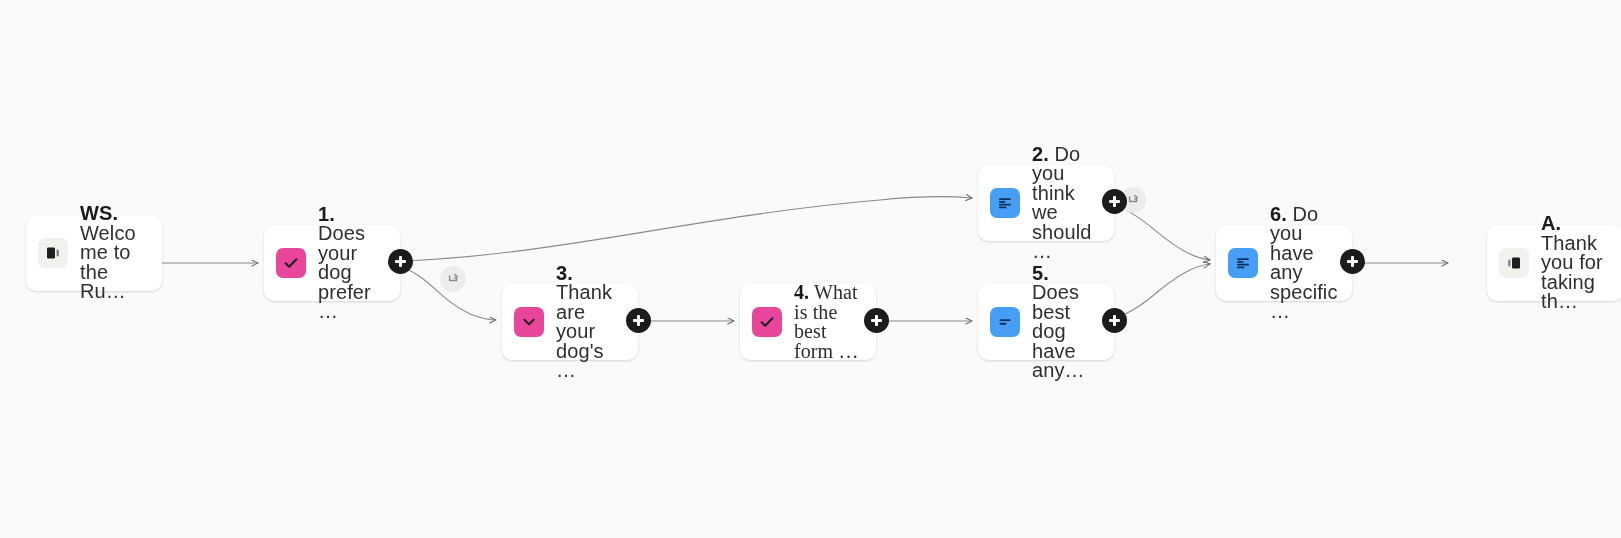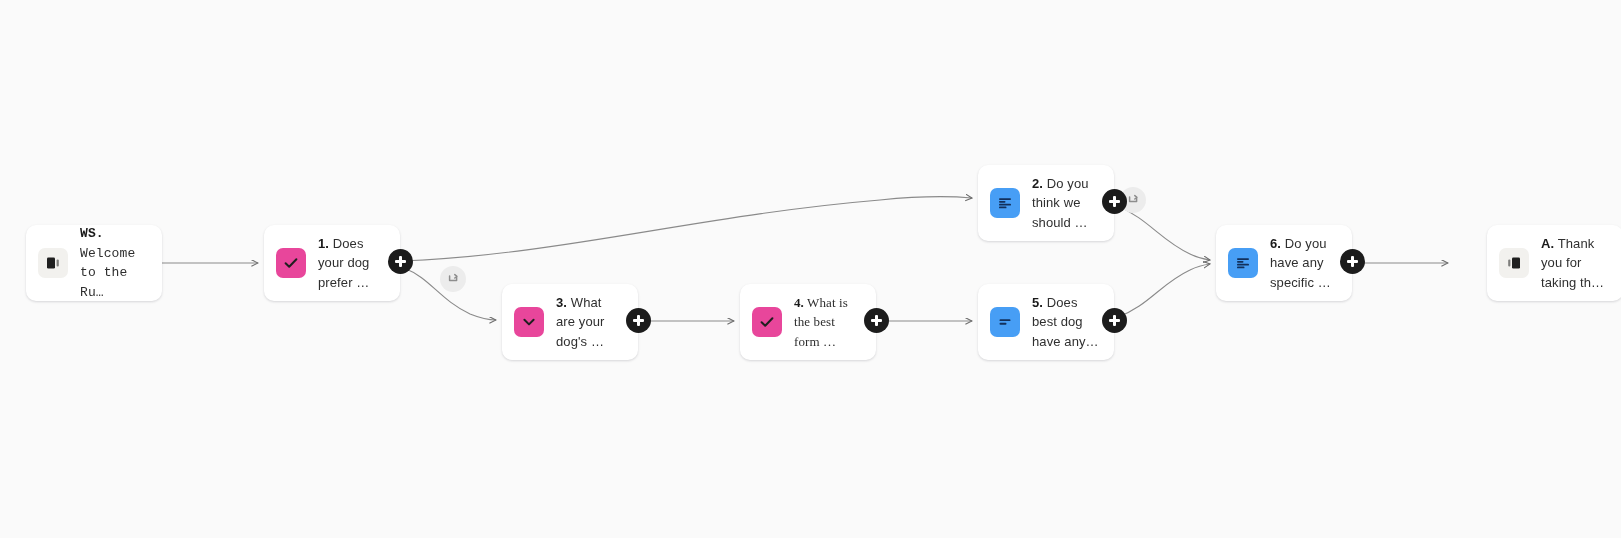--- a/index.html
+++ b/index.html
@@ -54,21 +54,21 @@
     display: flex;
     align-items: center;
     justify-content: center;
   }
 
   .node-icon.screen   { background: #f2f1ee; }
   .node-icon.pink     { background: #e8469b; }
   .node-icon.blue     { background: #479ef5; }
 
   .node-text {
-    font-size: 13px;
+    font-size: 20px;
     line-height: 19.5px;
     color: #2f2f2f;
     width: 72px;
     word-wrap: break-word;
     letter-spacing: 0.1px;
   }
   .node-text .lbl {
     font-weight: 700;
     color: #1a1a1a;
   }
@@ -127,21 +127,21 @@
         <path d="M 404,268 C 430,278 440,300 470,314 C 480,318 488,320 496,320" marker-end="url(#arrowhead)"></path>
         <path d="M 640,321 L 734,321" marker-end="url(#arrowhead)"></path>
         <path d="M 878,321 L 972,321" marker-end="url(#arrowhead)"></path>
         <path d="M 1116,205 C 1150,220 1160,240 1190,254 C 1196,257 1202,259 1210,260" marker-end="url(#arrowhead)"></path>
         <path d="M 1116,318 C 1150,305 1160,284 1190,270 C 1196,267 1202,265 1210,264" marker-end="url(#arrowhead)"></path>
         <path d="M 1354,263 L 1448,263" marker-end="url(#arrowhead)"></path>
       </g>
   </svg>
 
   <div id="nodes-layer">
-      <div class="node" style="left: 26px; top: 225px; width: 136px; font-family: Liberation Mono, monospace;">
+      <div class="node" style="left: 26px; top: 215px; width: 136px;">
         <div class="node-icon screen">
           <svg width="18" height="18" viewBox="0 0 18 18">
             <g>
               <rect x="3" y="3.5" width="8" height="11" rx="1.3" fill="#1f1f1f"></rect>
               <rect x="12.6" y="5.5" width="2.2" height="7" rx="1" fill="#1f1f1f" opacity="0.55"></rect>
             </g>
           </svg>
         </div>
         <div class="node-text"><span class="lbl">WS.</span><span> Welcome to the Ru…</span></div>
       </div>
@@ -163,21 +163,21 @@
           </svg>
         </div>
         <div class="node-text"><span class="lbl">2.</span><span> Do you think we should …</span></div>
       </div>
       <div class="node" style="left: 502px; top: 284px; width: 136px;">
         <div class="node-icon pink">
           <svg width="18" height="18" viewBox="0 0 18 18">
             <path d="M4.4 6.8 L9 11.4 L13.6 6.8" fill="none" stroke="#1f1f1f" stroke-width="2" stroke-linecap="round" stroke-linejoin="round"></path>
           </svg>
         </div>
-        <div class="node-text"><span class="lbl">3.</span><span> What are your dog's …</span></div>
+        <div class="node-text"><span class="lbl">3.</span><span> Thank are your dog's …</span></div>
       </div>
       <div class="node" style="left: 740px; top: 284px; width: 136px; font-family: Liberation Serif, serif;">
         <div class="node-icon pink">
           <svg width="18" height="18" viewBox="0 0 18 18">
             <path d="M3.6 9.2 L7.2 12.8 L14.4 5.2" fill="none" stroke="#1f1f1f" stroke-width="2" stroke-linecap="round" stroke-linejoin="round"></path>
           </svg>
         </div>
         <div class="node-text"><span class="lbl">4.</span><span> What is the best form …</span></div>
       </div>
       <div class="node" style="left: 978px; top: 284px; width: 136px;">

